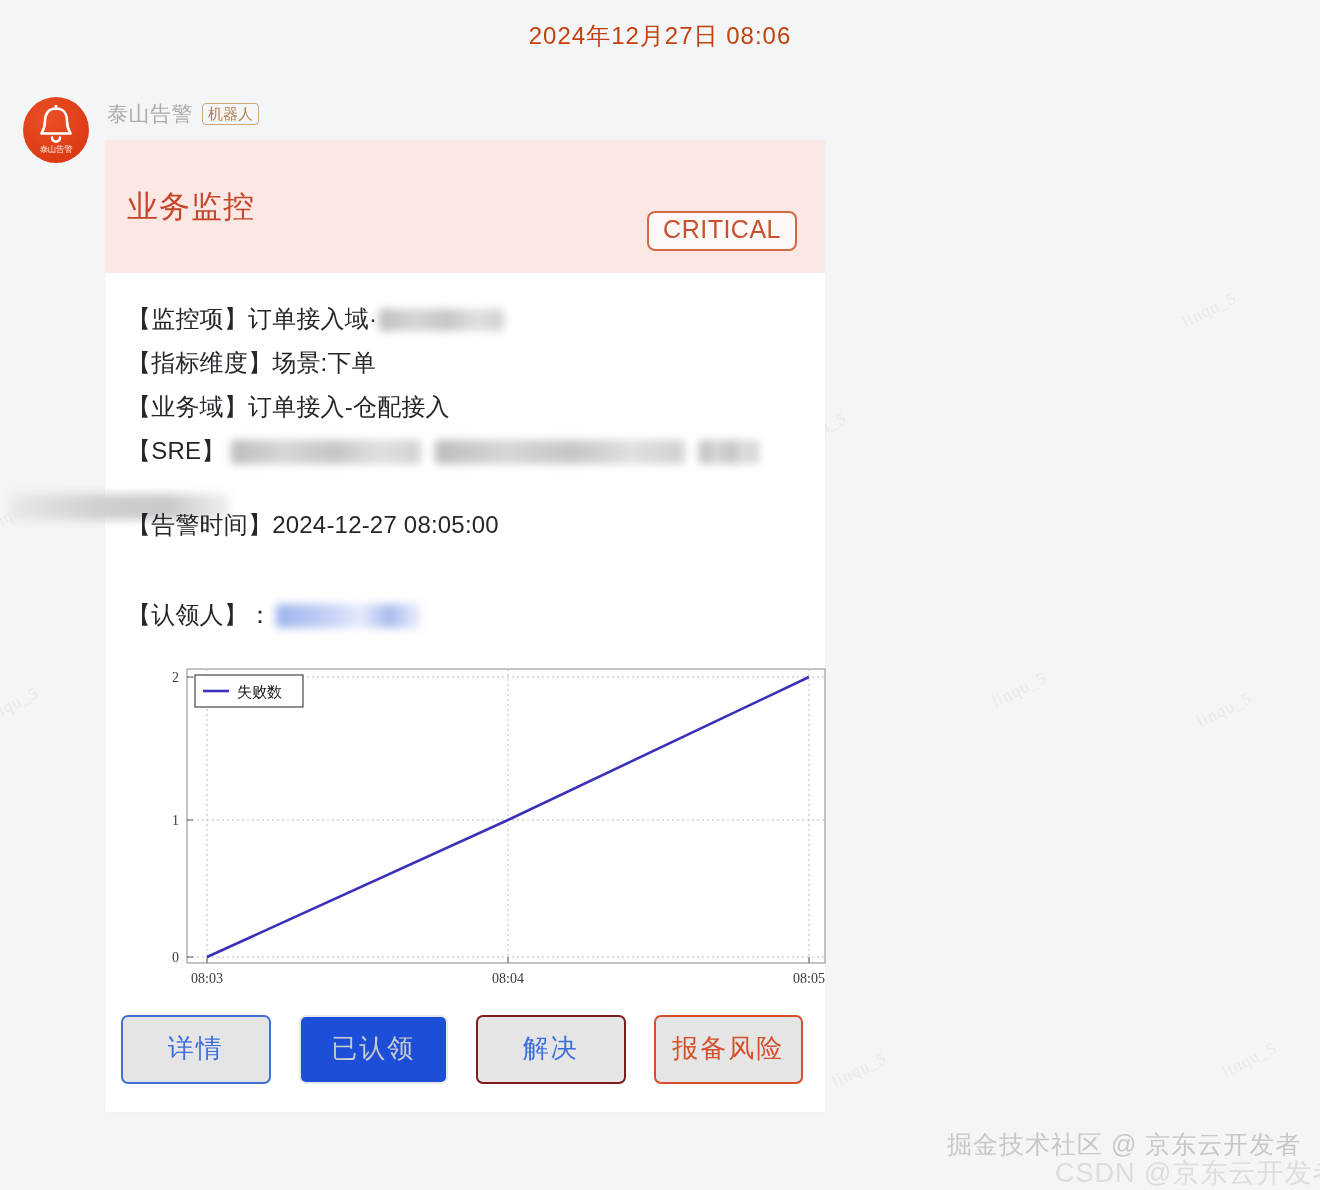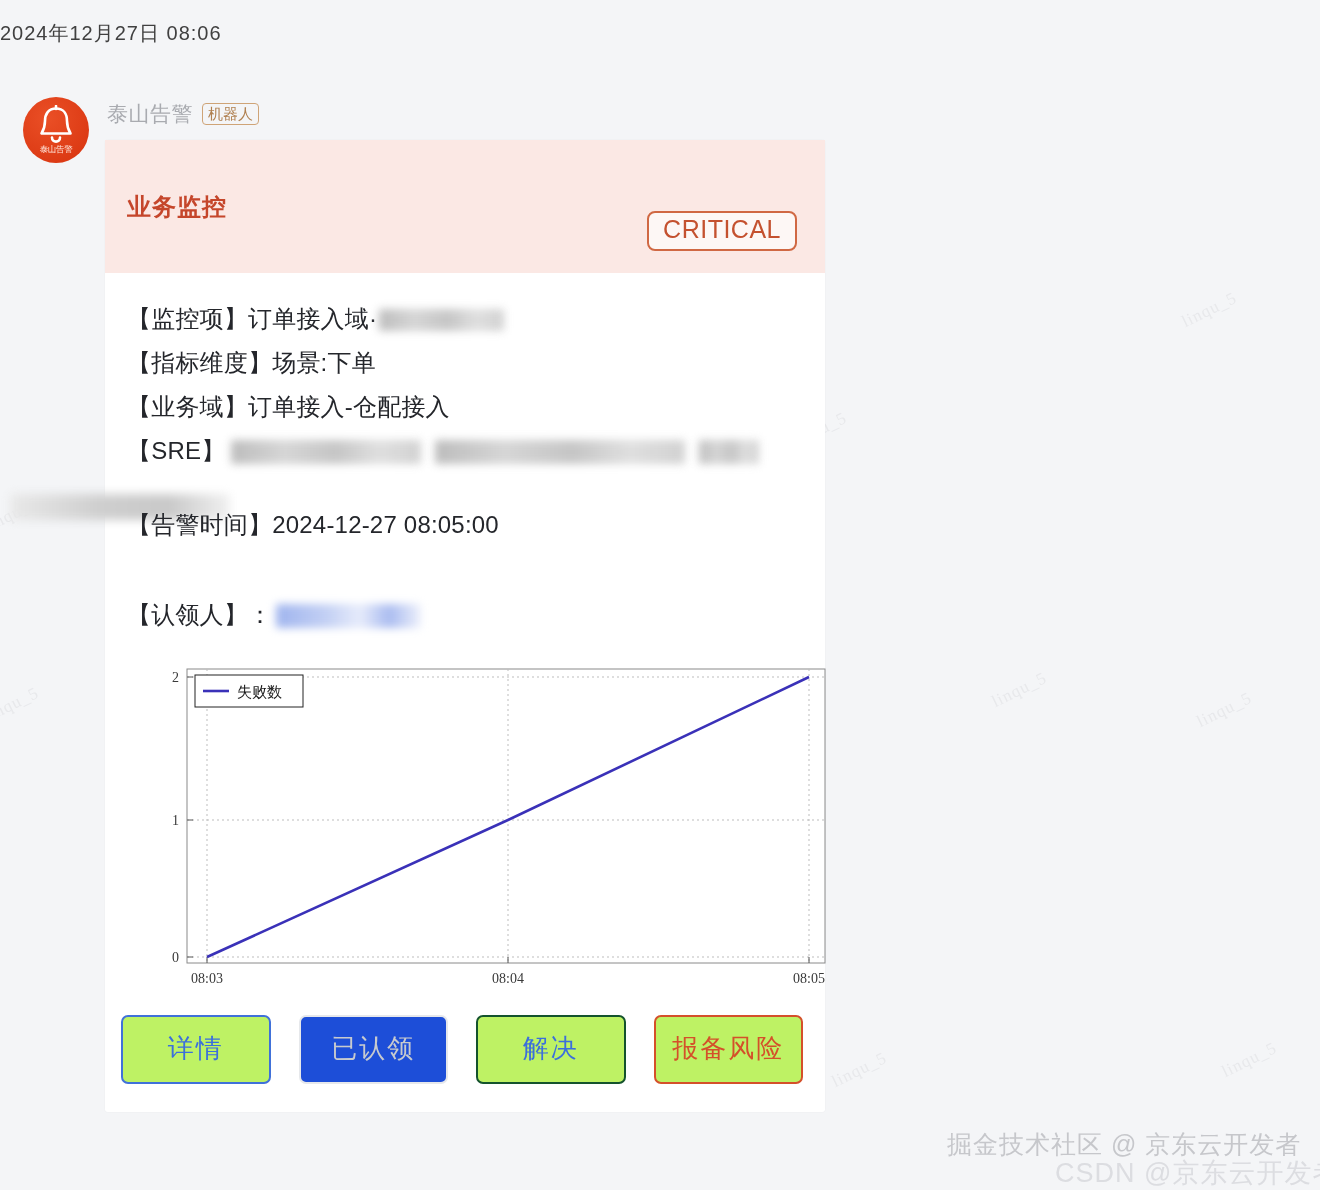--- a/index.html
+++ b/index.html
@@ -34,22 +34,23 @@
     white-space: nowrap;
     letter-spacing: 1px;
   }
 
   
   .timestamp {
     position: absolute;
     top: 20px;
     left: 0;
     width: 100%;
-    font-size: 20px;
-    color: #404040;
+    text-align: center;
+    font-size: 24px;
+    color: #c2410c;
     letter-spacing: 1px;
     z-index: 3;
   }
 
   
   .avatar {
     position: absolute;
     left: 23px;
     top: 97px;
     width: 66px;
@@ -109,22 +110,22 @@
     box-shadow: 0 0 0 1px rgba(0,0,0,0.012);
   }
   .card-header {
     background: #fbe8e4;
     padding: 24px 28px 22px 22px;
     display: flex;
     align-items: center;
     justify-content: space-between;
   }
   .card-title {
-    font-size: 24px;
-    font-weight: bold;
+    font-size: 31px;
+    font-weight: normal;
     color: #c5462b;
     letter-spacing: 1px;
     text-align: center;
   }
   .severity-badge {
     font-size: 25px;
     color: #c4512f;
     border: 2px solid #d06843;
     border-radius: 8px;
     padding: 3px 14px 5px;
@@ -188,27 +189,27 @@
     display: flex;
     gap: 28px;
     padding: 22px 22px 28px 16px;
   }
   .btn {
     font-size: 26px;
     letter-spacing: 2px;
     border-radius: 7px;
     padding: 14px 0 16px;
     text-align: center;
-    background: #bef264;
+    background: #e5e5e5;
     cursor: pointer;
     user-select: none;
   }
   .btn-detail  { width: 155px; border: 2px solid #4071d9; color: #3b6fdc; }
   .btn-claimed { width: 155px; border: 2px solid #e6e8eb; color: #c7cace; background: #1d4ed8; cursor: default; }
-  .btn-resolve { width: 155px; border: 2px solid #14532d; color: #3b6fdc; font-family: Liberation Mono, monospace; }
+  .btn-resolve { width: 155px; border: 2px solid #7f1d1d; color: #3b6fdc; font-family: Liberation Mono, monospace; }
   .btn-risk    { width: 155px; border: 2px solid #d4502a; color: #d4502a; }
 
   
   .wm-juejin {
     position: absolute;
     left: 947px;
     top: 1128px;
     font-size: 25px;
     color: #c6c7cb;
     letter-spacing: 1px;

